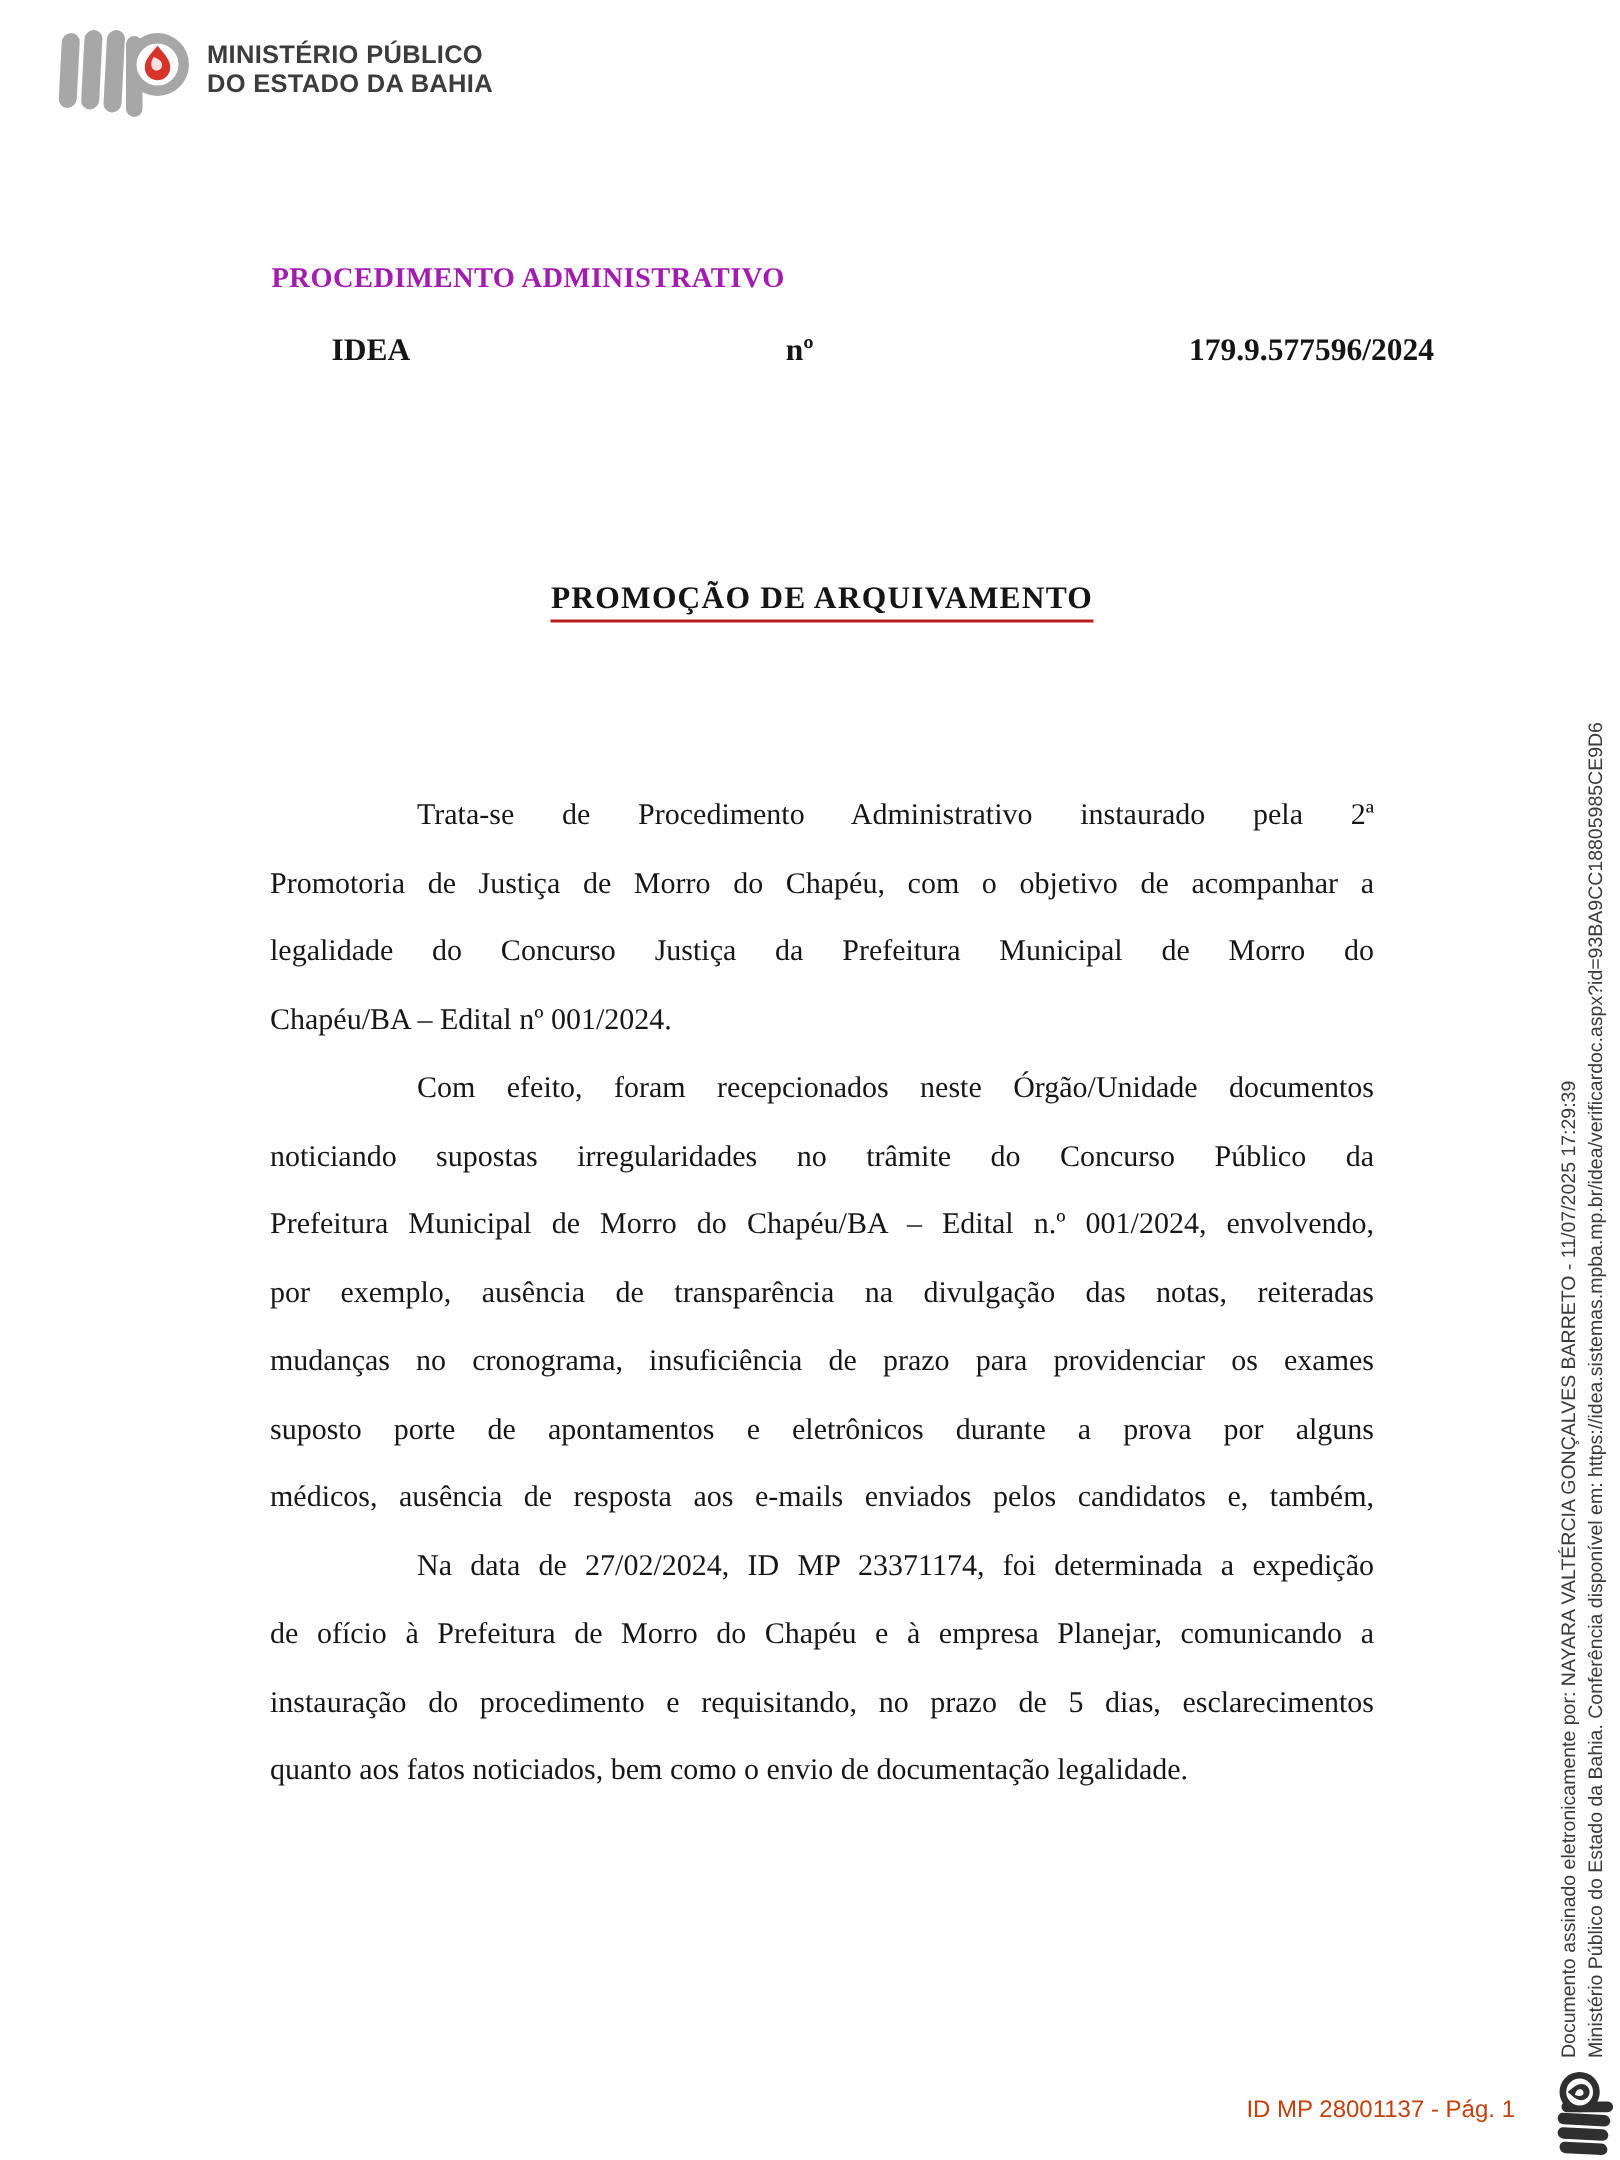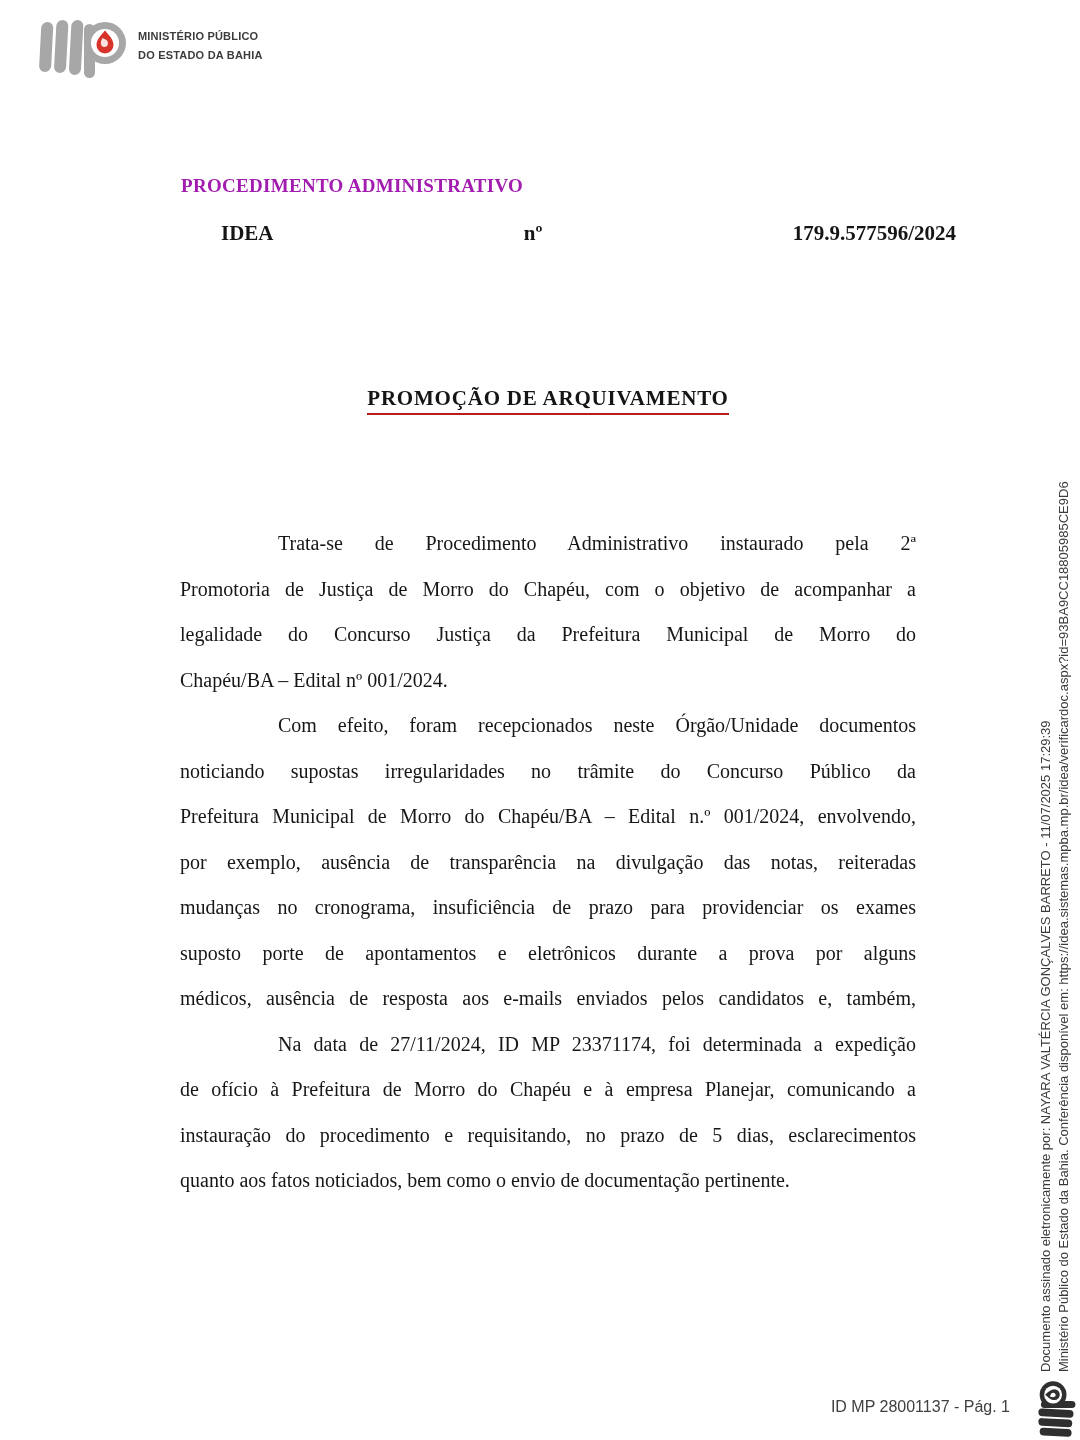--- a/index.html
+++ b/index.html
@@ -20,21 +20,21 @@
     left: 34px;
     top: 12px;
     display: flex;
     align-items: center;
     gap: 10px;
   }
   .brand .logo svg { display: block; }
   .org {
     font-family: "Liberation Sans", sans-serif;
     font-weight: bold;
-    font-size: 11px;
+    font-size: 17px;
     line-height: 19px;
     color: #3c3c3c;
     letter-spacing: 0.2px;
   }
 
   
   .doc-type {
     position: absolute;
     left: 181px;
     top: 175px;
@@ -116,21 +116,21 @@
     white-space: nowrap;
   }
 
   
   .footer-id {
     position: absolute;
     right: 70px;
     top: 1398px;
     font-family: "Liberation Sans", sans-serif;
     font-size: 16px;
-    color: #404040;
+    color: #c2410c;
   }
 </style>
 </head>
 <body>
 
 <div class="page">
 
   <header class="brand">
     <div class="logo">
       <svg width="94" height="68" viewBox="0 0 94 68" xmlns="http://www.w3.org/2000/svg">
@@ -170,24 +170,24 @@
       <div class="line">Promotoria de Justiça de Morro do Chapéu, com o objetivo de acompanhar a</div>
       <div class="line">legalidade do Concurso Justiça da Prefeitura Municipal de Morro do</div>
       <div class="line last">Chapéu/BA – Edital nº 001/2024.</div>
       <div class="line first">Com efeito, foram recepcionados neste Órgão/Unidade documentos</div>
       <div class="line">noticiando supostas irregularidades no trâmite do Concurso Público da</div>
       <div class="line">Prefeitura Municipal de Morro do Chapéu/BA – Edital n.º 001/2024, envolvendo,</div>
       <div class="line">por exemplo, ausência de transparência na divulgação das notas, reiteradas</div>
       <div class="line">mudanças no cronograma, insuficiência de prazo para providenciar os exames</div>
       <div class="line">suposto porte de apontamentos e eletrônicos durante a prova por alguns</div>
       <div class="line">médicos, ausência de resposta aos e-mails enviados pelos candidatos e, também,</div>
-      <div class="line first">Na data de 27/11/2024, ID MP 23371174, foi determinada a expedição</div>
+      <div class="line first">Na data de 27/02/2024, ID MP 23371174, foi determinada a expedição</div>
       <div class="line">de ofício à Prefeitura de Morro do Chapéu e à empresa Planejar, comunicando a</div>
       <div class="line">instauração do procedimento e requisitando, no prazo de 5 dias, esclarecimentos</div>
-      <div class="line last">quanto aos fatos noticiados, bem como o envio de documentação pertinente.</div>
+      <div class="line last">quanto aos fatos noticiados, bem como o envio de documentação legalidade.</div>
     </div>
 
   <div class="sidebar">
     <div class="mini-logo">
       <svg width="60" height="44" viewBox="0 0 94 68" xmlns="http://www.w3.org/2000/svg">
         <g transform="skewX(-3)" fill="#2f2f2f">
           <rect x="8" y="10" width="12" height="50" rx="6"></rect>
           <rect x="23" y="8" width="12" height="53" rx="6"></rect>
           <rect x="38" y="8" width="12" height="55" rx="6"></rect>
         </g>

